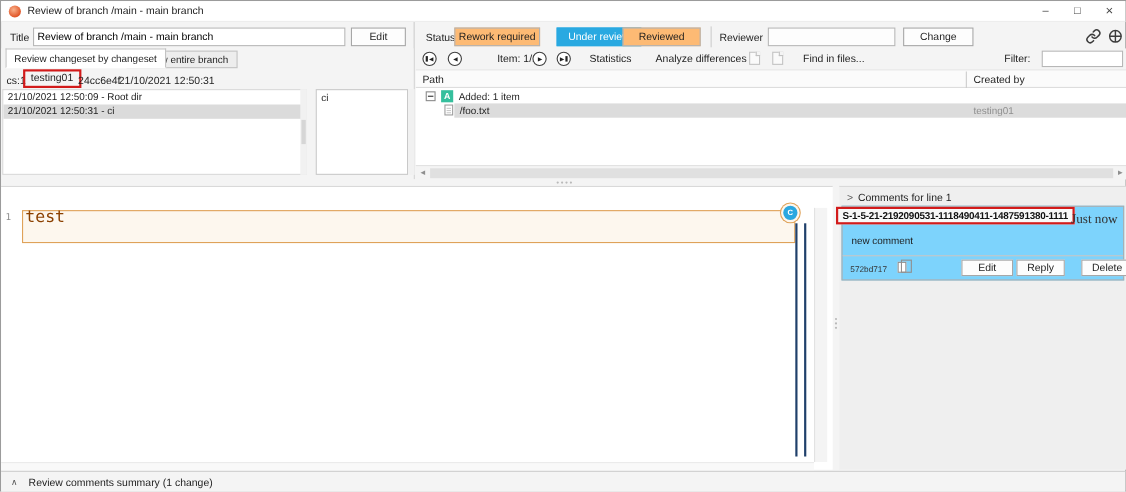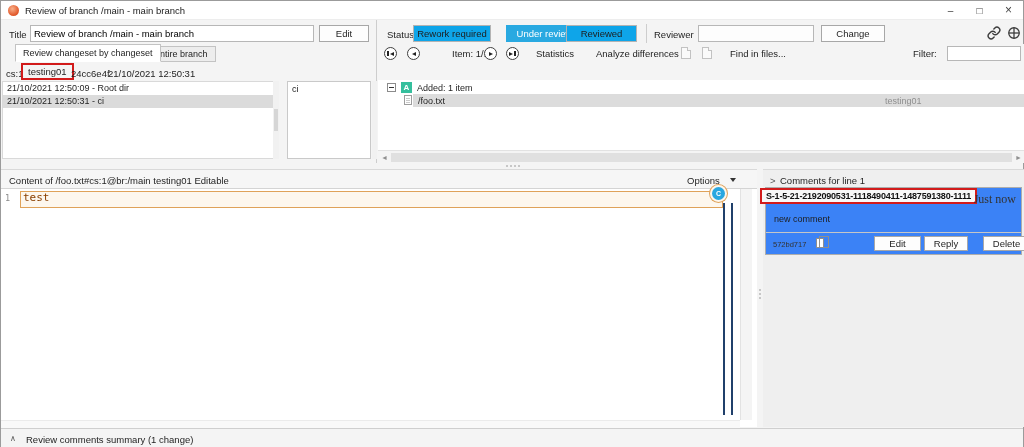--- a/index.html
+++ b/index.html
@@ -23,21 +23,21 @@
   .win-btn { width:29px; height:19px; display:flex; align-items:center; justify-content:center;
              font-size:10px; color:#444; }
   .win-btn.close { font-size:12px; }
 
   
   .lbl { position:absolute; color:#1e1e1e; }
   .tb  { position:absolute; border:1px solid #b7b7b7; background:#fff; font-family:inherit;
          font-size:9.5px; padding:0 3px; outline:none; }
   .btn { position:absolute; background:#fdfdfd; border:1px solid #a7a7a7; font-family:inherit;
          font-size:9.5px; display:flex; align-items:center; justify-content:center; color:#1e1e1e; }
-  .seg { position:absolute; top:24px; height:17px; border:1px solid #b3b3b3; background:#0ea5e9;
+  .seg { position:absolute; top:24px; height:17px; border:1px solid #b3b3b3; background:#fdba74;
          display:flex; align-items:center; justify-content:center; }
   .seg.active { background:#29a9e1; border-color:#29a9e1; color:#ffffff;margin-left:16px; }
   .vline { position:absolute; width:1px; background:#cdcdcd; }
 
   
   .left-top { position:absolute; top:43px; left:0; width:375px; height:119px; background:#f4f4f4; }
   .tab { position:absolute; display:flex; align-items:center; padding:0 7px; font-size:9px;
          border:1px solid #c3c3c3; }
   .tab.active { background:#fff; border-bottom:1px solid #fff; z-index:2; height:18px; top:0; }
   .tab.inactive { background:#ededed; height:16px; top:2px; }
@@ -85,36 +85,36 @@
   .grip-dots i { width:2px; height:2px; background:#b9b9b9; border-radius:50%; }
 
   
   .content-panel { position:absolute; top:168px; left:0; width:756px; height:258px; background:#fff;
                    border-top:1px solid #d9d9d9; }
   .content-header { position:absolute; top:0; left:0; right:0; height:19px; background:#f6f6f6;
                     border-bottom:1px solid #d4d4d4; }
   .options-arrow { position:absolute; top:8px; width:0; height:0; border-left:3.5px solid transparent;
                    border-right:3.5px solid transparent; border-top:4px solid #333; }
   .gutter-num { position:absolute; font-family:"DejaVu Sans Mono", monospace; font-size:8.5px; color:#8a8a8a; }
-  .code-line { position:absolute; top:21px; left:19px; width:703px; height:17px; background:#fdf7ee;
-               border:1px solid #dfa259; font-family:"DejaVu Sans Mono", monospace; font-size:11px;
+  .code-line { position:absolute; top:21px; left:19px; width:703px; height:30px; background:#fdf7ee;
+               border:1px solid #dfa259; font-family:"DejaVu Sans Mono", monospace; font-size:15px;
                color:#8b4000; line-height:11px; padding-left:2px; }
   .c-badge { position:absolute; top:17px; left:711px; width:13px; height:13px; border-radius:50%;
              background:#2aa7e0; color:#fff; font-size:7px; font-weight:bold; display:flex;
              align-items:center; justify-content:center; box-shadow:0 0 0 2px #fdf7ee, 0 0 0 3px #dfa259; z-index:3; }
   .navy-line { position:absolute; width:2px; background:#20406b; }
   .ed-vscroll { position:absolute; top:19px; left:739px; width:12px; height:231px; background:#f4f4f4;
                 border-left:1px solid #e2e2e2; }
   .ed-hscroll { position:absolute; top:250px; left:0; width:739px; height:8px; background:#f9f9f9;
                 border-top:1px solid #ebebeb; }
 
   
   .comments-panel { position:absolute; top:168px; left:762px; width:262px; height:258px; background:#efefef;
                     border-top:1px solid #d9d9d9; }
-  .comment-card { position:absolute; top:17px; left:2px; width:257px; height:68px; background:#3b82f6;
+  .comment-card { position:absolute; top:17px; left:2px; width:257px; height:68px; background:#7dd3fc;
                   border:1px solid #adadad; }
   .author-box { position:absolute; left:-6px; top:0; border:2px solid #d21b1b; background:#f8f8f8;
                 display:inline-flex; align-items:center; padding:1px 4px; white-space:nowrap; }
   .author-text { font-weight:bold; font-size:9px; letter-spacing:-0.2px; color:#111; }
   .card-footer { position:absolute; left:0; right:0; bottom:0; height:22px; border-top:1px solid #c6c6c6; }
   .copy-icon { position:absolute; left:50px; top:5px; width:8px; height:10px; border:1px solid #8f8f8f; background:#fff; }
   .copy-icon::before { content:""; position:absolute; left:2px; top:-3px; width:8px; height:10px;
                        border:1px solid #8f8f8f; background:#fff0; }
   .small-btn { height:15px; top:3px; }
 
@@ -164,21 +164,21 @@
   </span>
   <span class="abs" style="left:1006px; top:25px;">
     <svg class="icon" width="14" height="14" viewBox="0 0 24 24" fill="none" stroke="#3c3c3c" stroke-width="2.2">
       <circle cx="12" cy="12" r="9"></circle>
         <line x1="12" y1="3" x2="12" y2="21"></line>
         <line x1="3" y1="12" x2="21" y2="12"></line>
     </svg>
   </span>
 
   <div class="left-top">
-    <div class="tab active" style="left:14px;">
+    <div class="tab active" style="left:4px;">
       <span>Review changeset by changeset</span>
     </div>
     <div class="tab inactive" style="left:114px;">
       <span>Review entire branch</span>
     </div>
 
     <span class="lbl" style="left:5px; top:24px;">cs:1</span>
     <span class="red-box abs" style="left:20px; top:19px;">
       <span style="font-size:9.5px;">testing01</span>
     </span>
@@ -213,20 +213,25 @@
         <i class="nbar"></i>
       </span>
     <span class="toolbtn" style="left:158px;">Statistics</span>
     <span class="toolbtn" style="left:218px;">Analyze differences</span>
     <span class="doc-icon" style="left:303px;"></span>
     <span class="doc-icon" style="left:324px;"></span>
     <span class="toolbtn" style="left:352px;">Find in files...</span>
     <span class="toolbtn" style="left:535px;">Filter:</span>
     <input class="tb" style="left: 569px; top: 2px; width: 74px; height: 15px;" value="">
 
+    <div class="cols-header">
+      <span class="abs" style="left:6px; top:3px;">Path</span>
+      <span class="vline" style="left:500px; top:1px; height:15px;"></span>
+      <span class="abs" style="left:507px; top:3px;">Created by</span>
+    </div>
 
     <div class="tree">
       <span class="expand-box" style="left:9px; top:3px;"></span>
       <span class="a-badge" style="left:23px; top:2px;">A</span>
       <span class="abs" style="left:39px; top:3px; font-size:9px;">Added: 1 item</span>
       <div class="abs" style="left:35px; top:14px; right:0; height:13px; background:#dcdcdc;">
         <span class="file-icon" style="left:-9px; top:1px;"></span>
         <span class="abs" style="left:5px; top:2px; font-size:9px;">/foo.txt</span>
         <span class="abs" style="left:472px; top:2px; font-size:9px; color:#8f8f8f;">testing01</span>
       </div>
@@ -249,25 +254,20 @@
   </div>
   <div class="vsplit">
     <span class="grip-dots" style="left:2px; top:120px;">
         <i></i>
         <i></i>
         <i></i>
       </span>
   </div>
 
   <div class="content-panel">
-    <div class="content-header">
-      <span class="abs" style="left:8px; top:5px;">Content of /foo.txt#cs:1@br:/main testing01 Editable</span>
-      <span class="abs" style="left:686px; top:5px;">Options</span>
-      <span class="options-arrow" style="left:729px;"></span>
-    </div>
 
     <span class="gutter-num" style="left:4px; top:23px;">1</span>
     <div class="code-line">test</div>
     <span class="c-badge">C</span>
 
     <span class="navy-line" style="left:722px; top:33px; height:212px;"></span>
     <span class="navy-line" style="left:730px; top:33px; height:212px;"></span>
 
     <div class="ed-vscroll"></div>
     <div class="ed-hscroll"></div>

